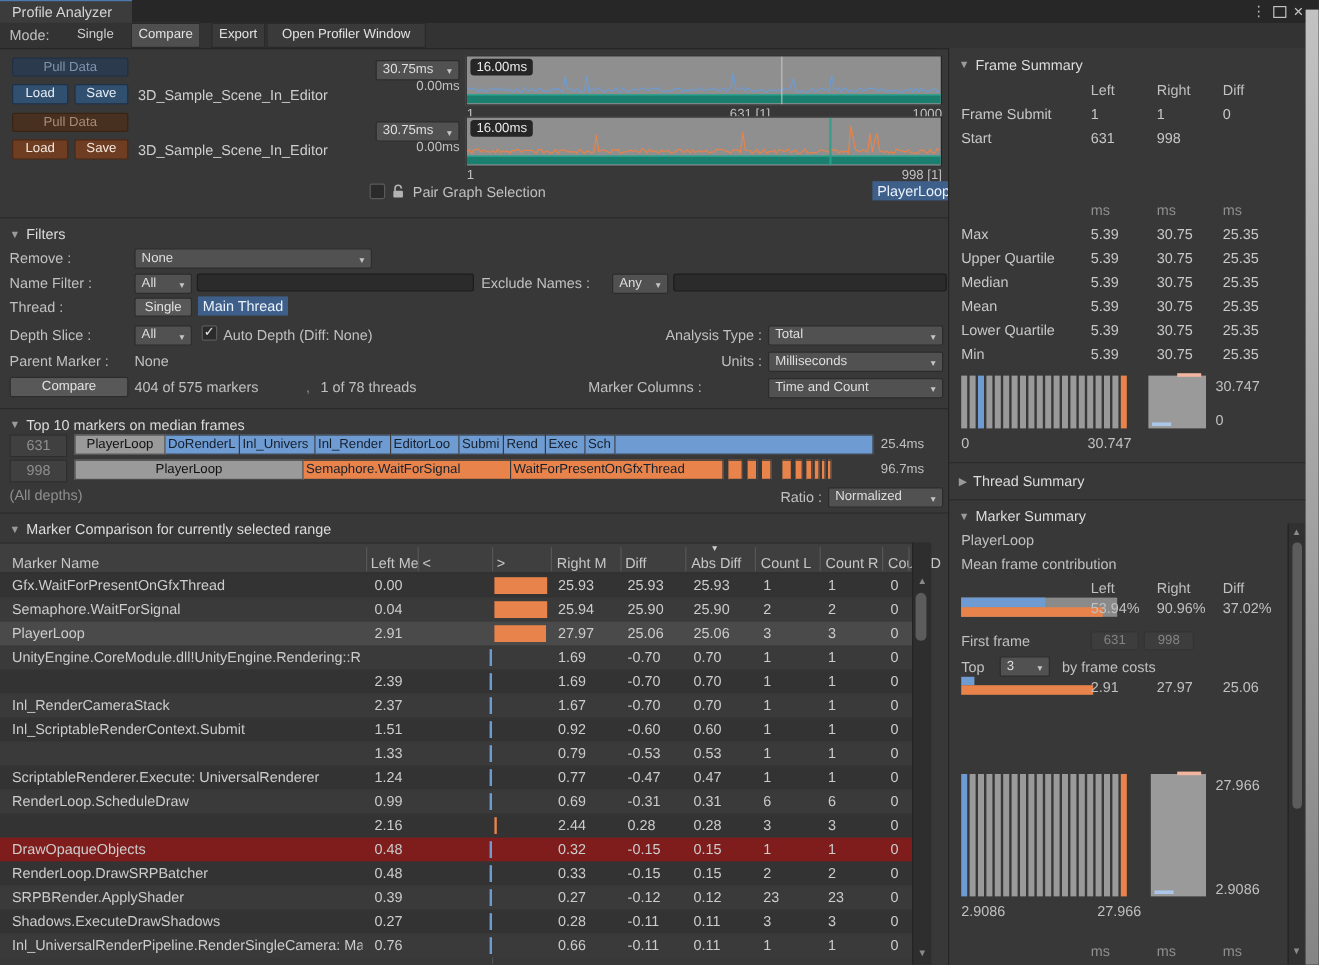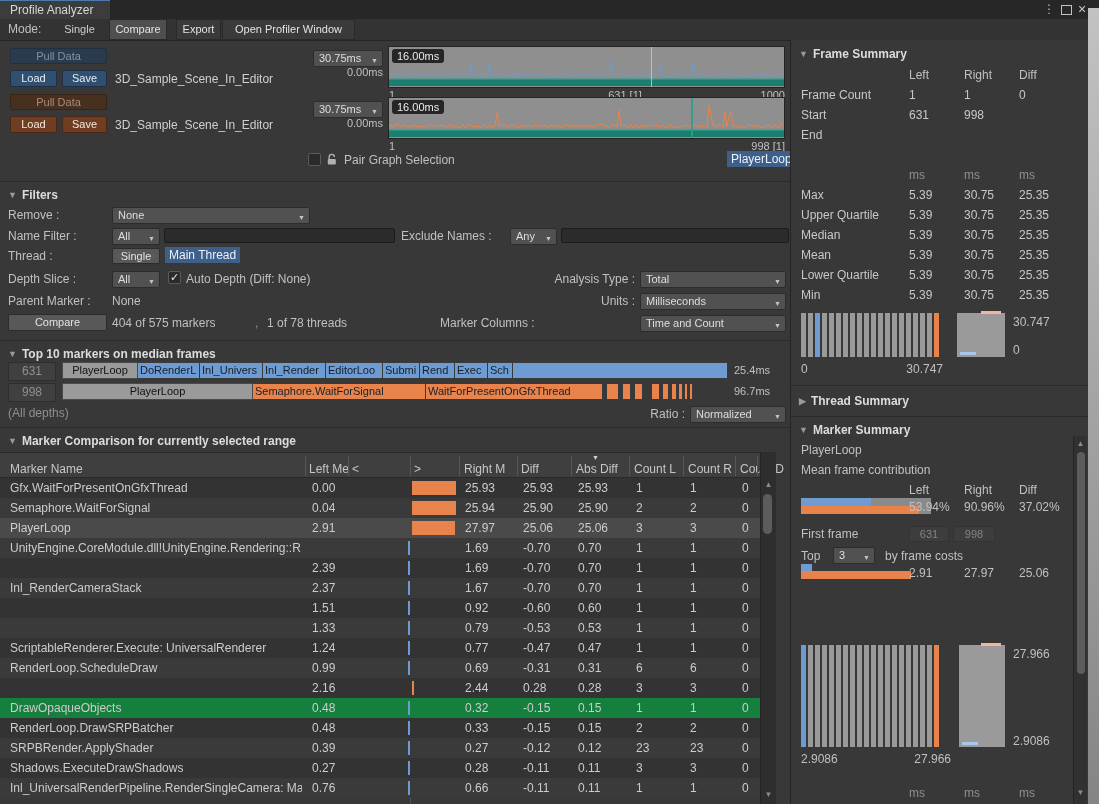--- a/index.html
+++ b/index.html
@@ -1,20 +1,20 @@
 <!DOCTYPE html>
 <html><head>
 <meta charset="utf-8">
 <style>
   html,body{margin:0;padding:0;background:#383838;overflow:hidden;}
   body{width:1099px;height:804px;position:relative;font-family:"Liberation Sans",sans-serif;font-size:12px;color:#c8c8c8;}
   .abs{position:absolute;}
   .lb{position:absolute;color:#c0c0c0;white-space:nowrap;}
   .mut{color:#8f8f8f;}
-  .sec{font-weight:bold;color:#dcdcdc;}
+  .sec{font-weight:normal;color:#dcdcdc;}
   .tri{color:#9a9a9a;font-size:9px;display:inline-block;margin-right:5px;vertical-align:1px;}
   .dd{position:absolute;background:#515151;border:1px solid #2c2c2c;border-radius:2px;color:#dedede;font-size:11px;line-height:13px;padding:1px 16px 1px 5px;white-space:nowrap;overflow:hidden;box-sizing:border-box;}
   .dd .ar{position:absolute;right:4px;top:3px;font-size:7px;color:#c4c4c4;}
   .btn{position:absolute;background:#585858;border:1px solid #2c2c2c;border-radius:2px;color:#e2e2e2;font-size:11px;text-align:center;box-sizing:border-box;white-space:nowrap;}
   .input{position:absolute;background:#2b2b2b;border:1px solid #1c1c1c;border-radius:2px;box-sizing:border-box;}
   .chk{position:absolute;width:13px;height:13px;background:#2b2b2b;border:1px solid #5a5a5a;border-radius:2px;box-sizing:border-box;color:#e8e8e8;font-size:11px;line-height:11px;text-align:center;}
   .chip{position:absolute;background:#3e5f8a;color:#eaf1fa;padding:0 4px;font-size:12px;line-height:16px;white-space:nowrap;}
   .graph{position:absolute;width:397px;height:42px;background:#8f8f8f;border:1px solid #242424;box-sizing:border-box;}
   .badge{position:absolute;left:3px;top:2px;background:#262626;border-radius:3px;color:#ececec;font-size:11px;line-height:14px;padding:0 5px;}
   .hr{position:absolute;left:0;width:790px;height:1px;background:#2b2b2b;}
@@ -132,21 +132,21 @@
 
 <span class="lb" style="left:8px;top:294px;">Parent Marker :</span>
 <span class="lb" style="left:112px;top:294px;">None</span>
 <span class="lb" style="left:440px;top:294px;width:195px;text-align:right;">Units :</span>
 <span class="dd" style="left:640px;top:293px;width:146px;"><span>Milliseconds</span><span class="ar">▼</span></span>
 
 <span class="btn" style="left:8px;top:314px;width:99px;height:17px;line-height:15px;">Compare</span>
 <span class="lb" style="left:112px;top:316px;">404 of 575 markers</span>
 <span class="lb mut" style="left:255px;top:316px;">,</span>
 <span class="lb" style="left:267px;top:316px;">1 of 78 threads</span>
-<span class="lb" style="left:440px;top:316px;width:195px;text-align:left;">Marker Columns :</span>
+<span class="lb" style="left:440px;top:316px;width:195px;text-align:center;">Marker Columns :</span>
 <span class="dd" style="left:640px;top:315px;width:146px;"><span>Time and Count</span><span class="ar">▼</span></span>
 
 <div class="hr" style="top:340px;"></div>
 
 <span class="lb sec" style="left:8px;top:347px;"><span class="tri">▼</span><span>Top 10 markers on median frames</span></span>
 <div class="abs" id="top10rows" style="left:0;top:362px;width:790px;height:42px;">
     <div class="t10row" style="top: 0px;">
       <span class="t10frame">631</span>
       <span class="t10bar"><span class="seg gray" style="width: 76px;">PlayerLoop</span><span class="seg blue" style="width: 62px;">DoRenderL</span><span class="seg blue" style="width: 63px;">Inl_Univers</span><span class="seg blue" style="width: 63px;">Inl_Render</span><span class="seg blue" style="width: 57px;">EditorLoo</span><span class="seg blue" style="width: 37px;">Submi</span><span class="seg blue" style="width: 35px;">Rend</span><span class="seg blue" style="width: 33px;">Exec</span><span class="seg blue" style="width: 25px;">Sch</span><span class="seg blue" style="width: 215px;"></span></span>
       <span class="lb" style="left: 734px; top: 2px; font-size: 11px;">25.4ms</span>
@@ -248,20 +248,21 @@
       <span style="left: 312px;">2.37</span>
       <span style="left: 465px;">1.67</span>
       <span style="left: 523px;">-0.70</span>
       <span style="left: 578px;">0.70</span>
       <span style="left: 636px;">1</span>
       <span style="left: 690px;">1</span>
       <span style="left: 742px;">0</span>
       <span style="top: 3px; height: 14px; left: 408px; background: rgb(110, 155, 209); width: 2px;"></span>
     </div>
     <div class="cmprow" style="top: 120px; background: rgb(51, 51, 51);">
+      <span style="left: 10px; width: 292px;">Inl_ScriptableRenderContext.Submit</span>
       <span style="left: 312px;">1.51</span>
       <span style="left: 465px;">0.92</span>
       <span style="left: 523px;">-0.60</span>
       <span style="left: 578px;">0.60</span>
       <span style="left: 636px;">1</span>
       <span style="left: 690px;">1</span>
       <span style="left: 742px;">0</span>
       <span style="top: 3px; height: 14px; left: 408px; background: rgb(110, 155, 209); width: 2px;"></span>
     </div>
     <div class="cmprow" style="top: 140px; background: rgb(58, 58, 58);">
@@ -299,21 +300,21 @@
     <div class="cmprow" style="top: 200px; background: rgb(51, 51, 51);">
       <span style="left: 312px;">2.16</span>
       <span style="left: 465px;">2.44</span>
       <span style="left: 523px;">0.28</span>
       <span style="left: 578px;">0.28</span>
       <span style="left: 636px;">3</span>
       <span style="left: 690px;">3</span>
       <span style="left: 742px;">0</span>
       <span style="top: 3px; height: 14px; left: 412px; background: rgb(232, 131, 75); width: 2px;"></span>
     </div>
-    <div class="cmprow" style="top: 220px; background: #15803d;">
+    <div class="cmprow" style="top: 220px; background: #7f1d1d;">
       <span style="left: 10px; width: 292px;">DrawOpaqueObjects</span>
       <span style="left: 312px;">0.48</span>
       <span style="left: 465px;">0.32</span>
       <span style="left: 523px;">-0.15</span>
       <span style="left: 578px;">0.15</span>
       <span style="left: 636px;">1</span>
       <span style="left: 690px;">1</span>
       <span style="left: 742px;">0</span>
       <span style="top: 3px; height: 14px; left: 408px; background: rgb(110, 155, 209); width: 2px;"></span>
     </div>
@@ -369,35 +370,29 @@
   <span class="sarrow" style="top:338px;">▼</span>
 </div>
 
 <div class="abs" id="rpanel" style="left:790px;top:40px;width:298px;height:764px;background:#383838;border-left:1px solid #242424;box-sizing:border-box;">
   <span class="lb sec" style="left:8px;top:7px;"><span class="tri">▼</span><span>Frame Summary</span></span>
   <span class="lb" style="left:118px;top:28px;">Left</span>
   <span class="lb" style="left:173px;top:28px;">Right</span>
   <span class="lb" style="left:228px;top:28px;">Diff</span>
   <div class="abs" id="fs-info" style="left:0;top:48px;width:298px;height:60px;">
       <div class="abs fsrow" style="left: 0px; top: 0px; width: 298px; height: 20px;">
-        <span style="left: 10px;">Frame Count</span>
+        <span style="left: 10px;">Frame Submit</span>
         <span style="left: 118px;">1</span>
         <span style="left: 173px;">1</span>
         <span style="left: 228px;">0</span>
       </div>
       <div class="abs fsrow" style="left: 0px; top: 20px; width: 298px; height: 20px;">
         <span style="left: 10px;">Start</span>
         <span style="left: 118px;">631</span>
         <span style="left: 173px;">998</span>
-        <span style="left: 228px;"></span>
-      </div>
-      <div class="abs fsrow" style="left: 0px; top: 40px; width: 298px; height: 20px;">
-        <span style="left: 10px;">End</span>
-        <span style="left: 118px;"></span>
-        <span style="left: 173px;"></span>
         <span style="left: 228px;"></span>
       </div>
     </div>
   <span class="lb mut" style="left:118px;top:128px;">ms</span>
   <span class="lb mut" style="left:173px;top:128px;">ms</span>
   <span class="lb mut" style="left:228px;top:128px;">ms</span>
   <div class="abs" id="fs-stats" style="left:0;top:148px;width:298px;height:120px;">
       <div class="abs fsrow" style="left: 0px; top: 0px; width: 298px; height: 20px;">
         <span style="left: 10px;">Max</span>
         <span style="left: 118px;">5.39</span>

